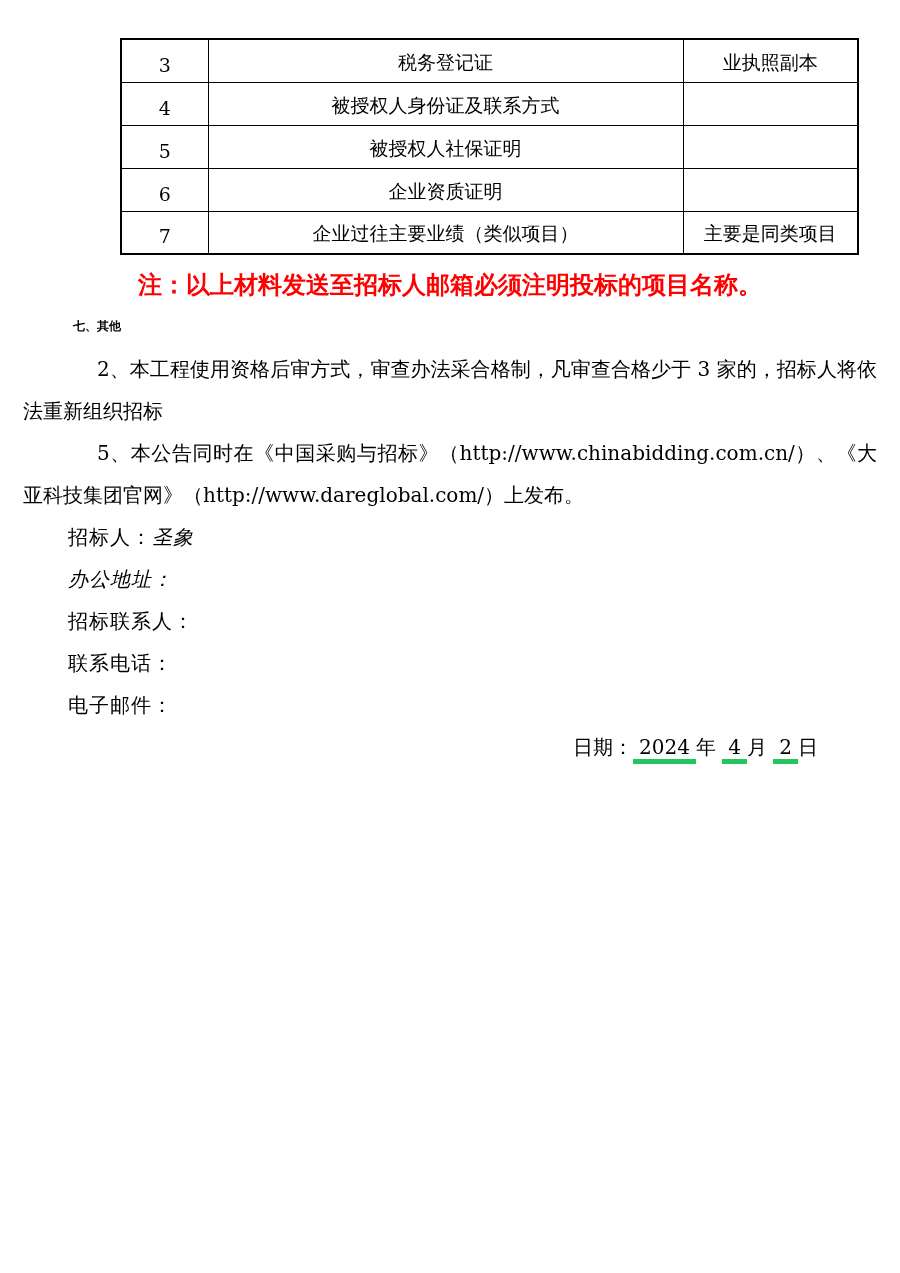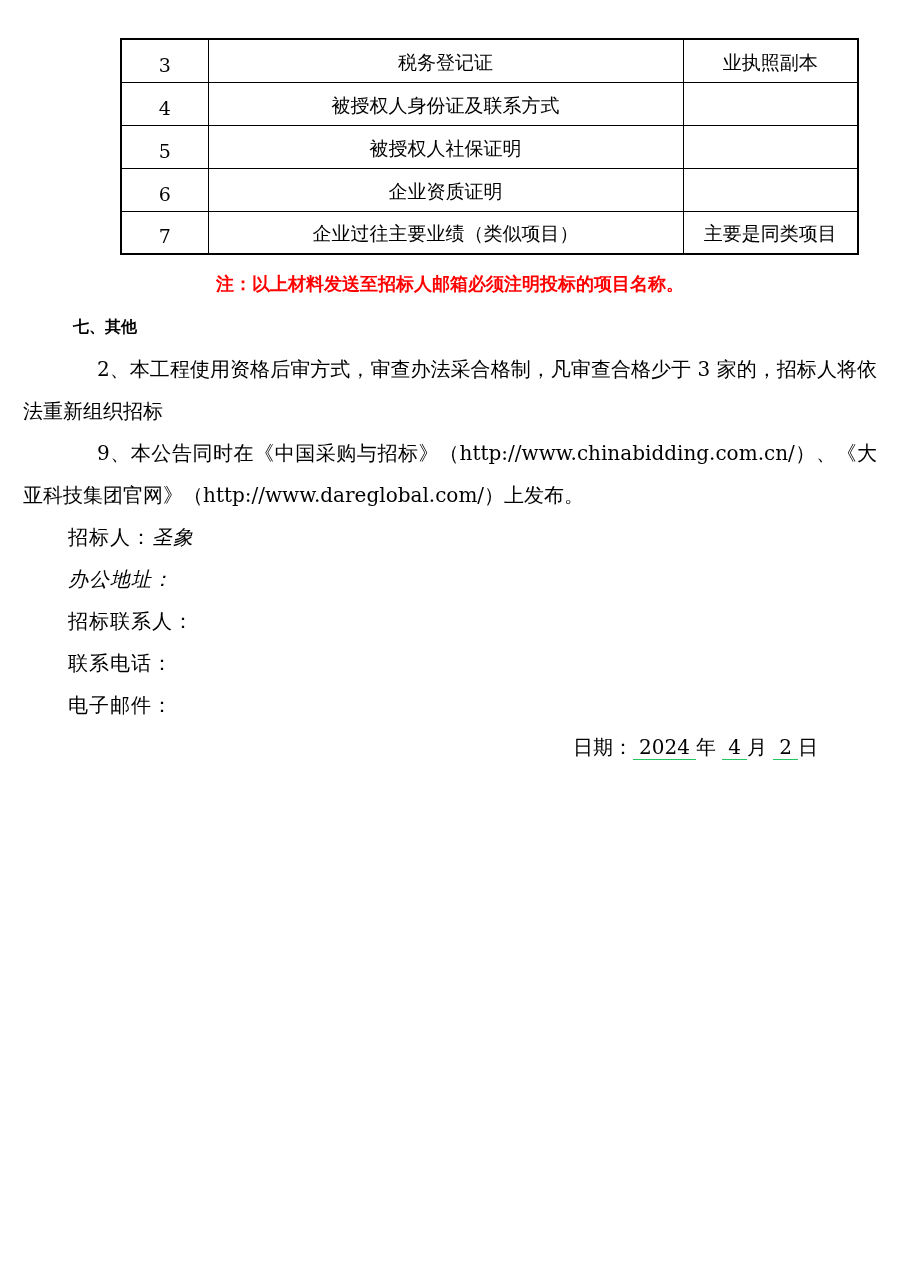--- a/index.html
+++ b/index.html
@@ -43,38 +43,38 @@
     left: 23px;
     top: 264px;
     width: 854px;
     font-size: 20px;
     line-height: 42px;
   }
   .red-note {
     text-align: center;
     color: #ff0000;
     font-weight: bold;
-    font-family: Liberation Mono, monospace;
-    font-size: 18px;
+    font-family: Liberation Sans, sans-serif;
+    font-size: 24px;
   }
   .sec-heading {
     font-weight: bold;
-    font-family: Liberation Sans, sans-serif;
+    font-family: Liberation Mono, monospace;
     padding-left: 50px;
-    font-size: 16px;
+    font-size: 12px;
   }
   .para {
     text-indent: 74px;
     text-align: justify;
   }
   .contact-line { padding-left: 45px; letter-spacing: 1px; }
   .kaiti { font-style: italic; }
   .date-line { padding-left: 550px; white-space: nowrap; }
   .u {
-    border-bottom: 1px solid #22c55e;
+    border-bottom: 5px solid #22c55e;
     padding: 0 6px;
   }
   .date-label { }
 </style>
 </head>
 <body>
 
 <div class="page">
 
   <table class="doc-table">
@@ -112,21 +112,21 @@
     </tbody>
   </table>
 
   <div class="content">
 
     <div class="red-note">注：以上材料发送至招标人邮箱必须注明投标的项目名称。</div>
 
     <div class="sec-heading">七、其他</div>
 
     <div class="para">2、本工程使用资格后审方式，审查办法采合格制，凡审查合格少于 3 家的，招标人将依法重新组织招标</div>
-    <div class="para">9、本公告同时在《中国采购与招标》（http://www.chinabidding.com.cn/）、《大亚科技集团官网》（http://www.dareglobal.com/）上发布。</div>
+    <div class="para">5、本公告同时在《中国采购与招标》（http://www.chinabidding.com.cn/）、《大亚科技集团官网》（http://www.dareglobal.com/）上发布。</div>
 
 
     <div class="contact-line"><span>招标人：</span><span class="kaiti">圣象</span></div>
 
     <div class="contact-line kaiti"><span>办公地址：</span><span></span></div>
 
     <div class="contact-line"><span>招标联系人：</span><span></span></div>
 
     <div class="contact-line"><span>联系电话：</span><span></span></div>
 

